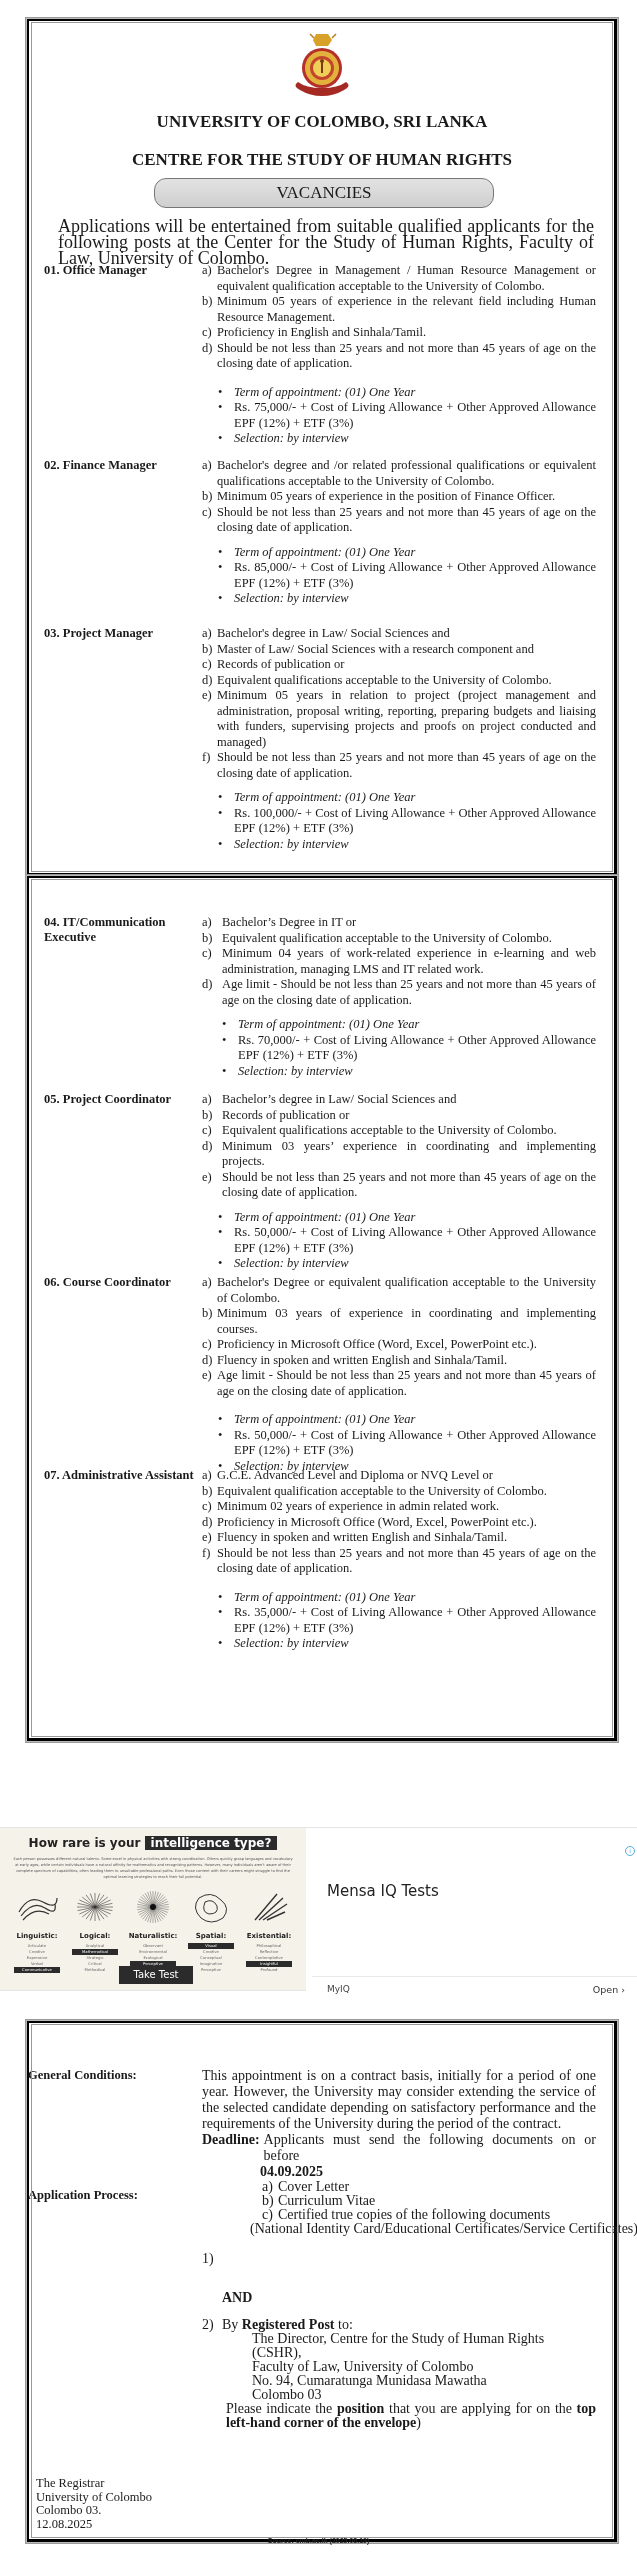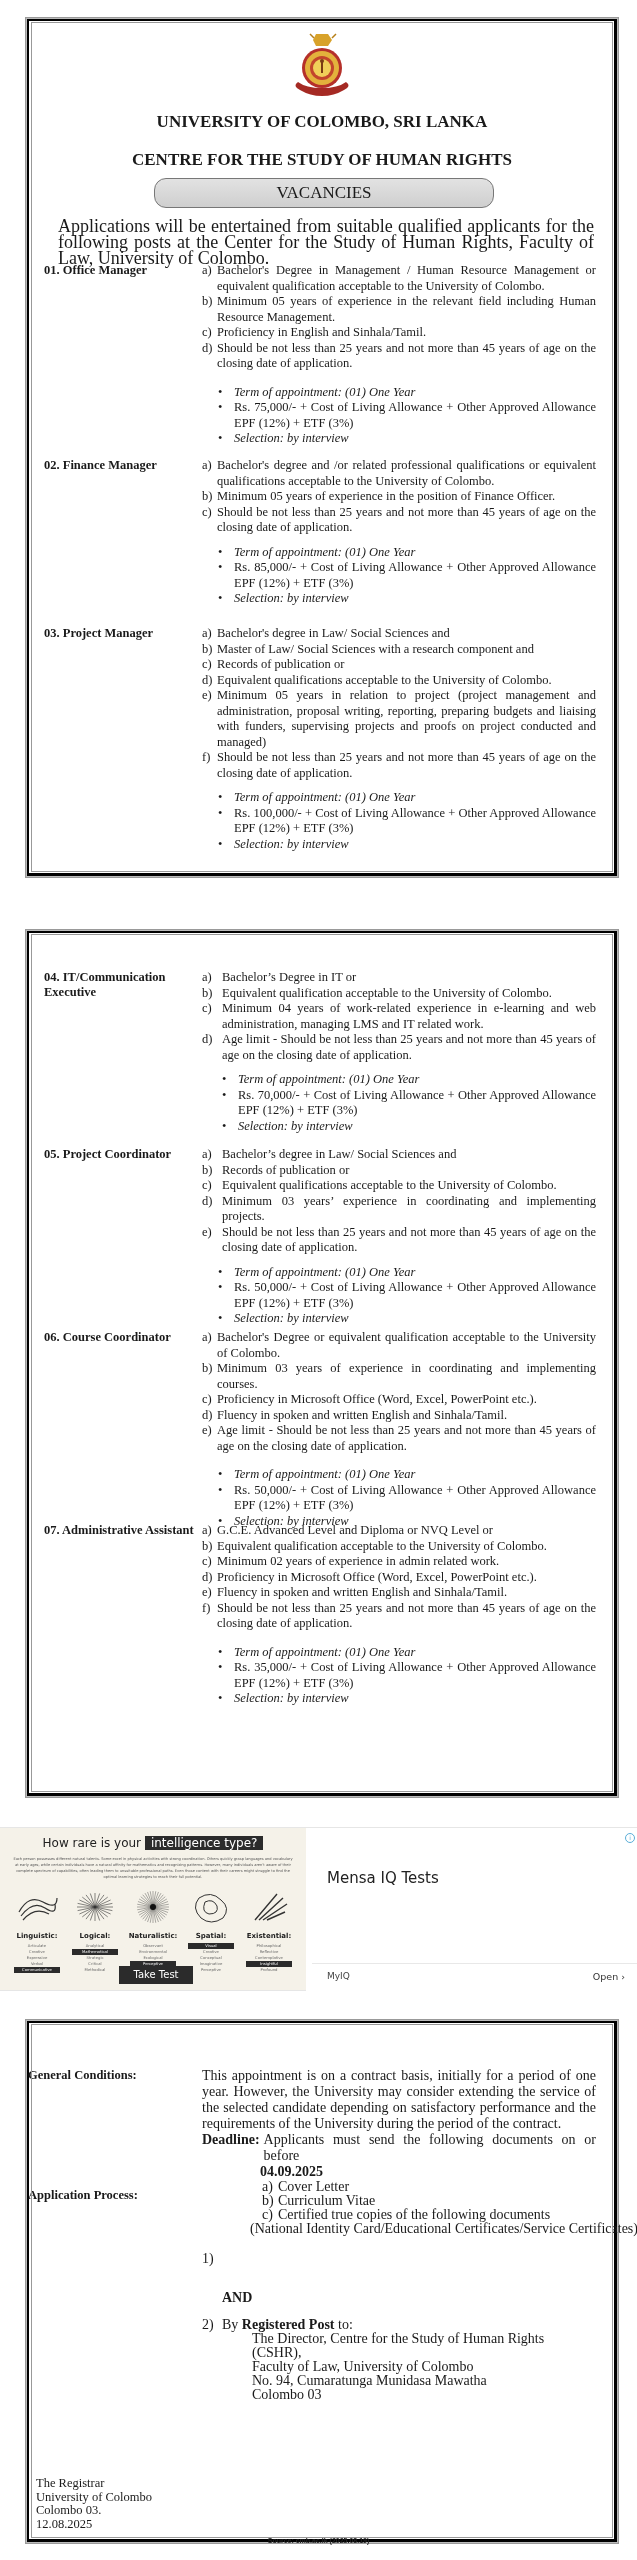--- a/index.html
+++ b/index.html
@@ -2,21 +2,21 @@
 <html><head>
 <meta charset="utf-8">
 <style>
   html, body { margin:0; padding:0; background:#ffffff; }
   body { width:637px; height:2560px; position:relative; overflow:hidden; font-family:"Liberation Serif", serif; color:#1a1a1a; }
   .box { position:absolute; left:25px; width:594px; box-sizing:border-box; background:#fff;
          border:1px solid #999; box-shadow: inset 0 0 0 1px #bbb; }
   .box::before { content:""; position:absolute; left:1px; top:1px; right:1px; bottom:1px; border:3px solid #000; border-top-width:2px; border-left-width:2px; pointer-events:none; }
   .box::after { content:""; position:absolute; left:5px; top:4px; right:5px; bottom:5px; border:1px solid #999; pointer-events:none; }
   #box1 { top:17px; height:861px; }
-  #box2 { top:929px; height:869px; }
+  #box2 { top:874px; height:869px; }
   #box3 { top:2019px; height:525px; }
 
   .logo { position:absolute; left:50%; transform:translateX(-50%); top:12px; width:72px; height:72px; }
   .hdr { position:absolute; left:0; right:0; text-align:center; font-weight:bold; font-size:17px; line-height:19px; }
   .vac { position:absolute; left:128px; width:338px; top:203px; height:28px; border:1px solid #777; border-radius:12px;
          background:linear-gradient(#e2e2e2,#cfcfcf); text-align:center; font-weight:normal; font-size:17px; line-height:28px; }
   .intro { position:absolute; left:32px; right:24px; top:219px; font-size:18px; line-height:16px; text-align:justify; }
 
   .post { position:absolute; left:0; right:0; }
   .ptitle { position:absolute; left:18px; width:150px; font-weight:bold; font-size:12.5px; line-height:15px; }
@@ -25,22 +25,22 @@
   .req .lbl { width:15px; flex:none; }
   .req.wide .lbl { width:20px; }
   .bul { margin-left:16px; margin-top:9px; }
   .bul .b { display:flex; text-align:justify; }
   .bul .dot { width:16px; flex:none; }
   .it { font-style:italic; }
 
   
   #ad { position:absolute; left:0; top:1827px; width:637px; height:162px; border-top:1px solid #e6e6e6; border-bottom:1px solid #e6e6e6; }
   #ad-left { position:absolute; left:0; top:0; width:306px; height:162px; background:#f5f2e9; font-family:"DejaVu Sans", sans-serif; }
-  #ad-right { position:absolute; left:306px; top:3px; width:331px; height:162px; background:#fff; font-family:"DejaVu Sans", sans-serif; }
-  .ad-h { position:absolute; top:8px; left:0; right:0; text-align:center; font-weight:normal; font-size:12px; color:#222; }
+  #ad-right { position:absolute; left:306px; top:16px; width:331px; height:162px; background:#fff; font-family:"DejaVu Sans", sans-serif; }
+  .ad-h { position:absolute; top:8px; left:0; right:0; text-align:center; font-weight:bold; font-size:12px; color:#222; }
   .ad-h .hl { background:#2b2b2b; color:#fff; padding:0 6px; }
   .ad-p { position:absolute; top:28px; left:12px; right:12px; font-size:3.6px; line-height:6px; color:#555; text-align:center; }
   .types { position:absolute; top:62px; left:10px; right:10px; display:flex; justify-content:space-between; }
   .type { width:54px; text-align:center; }
   .shape { width:44px; height:34px; margin:0 auto 4px; }
   .tname { font-size:7px; font-weight:bold; color:#222; margin-bottom:3px; }
   .trait { font-size:3.8px; line-height:6px; color:#666; }
   .trait.sel { background:#2b2b2b; color:#fff; margin:0 4px; }
   .take { position:absolute; left:119px; top:138px; width:74px; height:18px; background:#2b2b2b; color:#fff; font-size:10px; text-align:center; line-height:18px; }
   .ad-title { position:absolute; left:21px; top:38px; font-size:15px; color:#222; }
@@ -480,20 +480,23 @@
     <div style="margin-top:12px;display:flex;text-align:left;line-height:14px">
       <span style="width:20px;flex:none">2)</span>
       <span><span>By</span> <b>Registered Post</b> <span>to:</span></span>
     </div>
     <div style="padding-left:50px;line-height:14px;text-align:left">
       <div>The Director, Centre for the Study of Human Rights (CSHR),</div>
       <div>Faculty of Law, University of Colombo</div>
       <div>No. 94, Cumaratunga Munidasa Mawatha</div>
       <div>Colombo 03</div>
     </div>
+    <div style="padding-left:24px;line-height:14px">
+      <span>Please indicate the</span> <b>position</b> <span>that you are applying for on the</span> <b>top left-hand corner of the envelope</b><span>)</span>
+    </div>
   </div>
   <div class="gc-lbl" style="top:168px">Application Process:</div>
 </div>
 
 <div class="signoff">
   <div>The Registrar</div>
   <div>University of Colombo</div>
   <div>Colombo 03.</div>
   <div>12.08.2025</div>
 </div>

